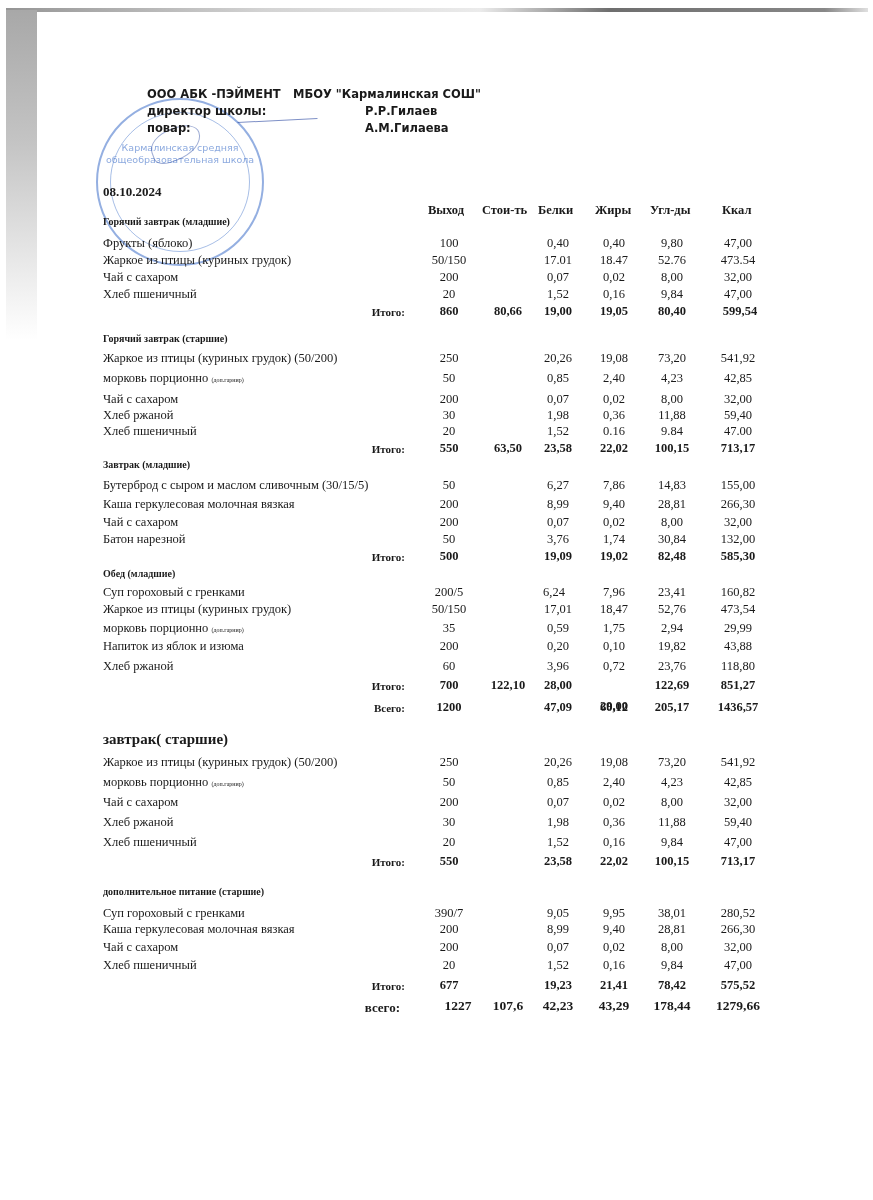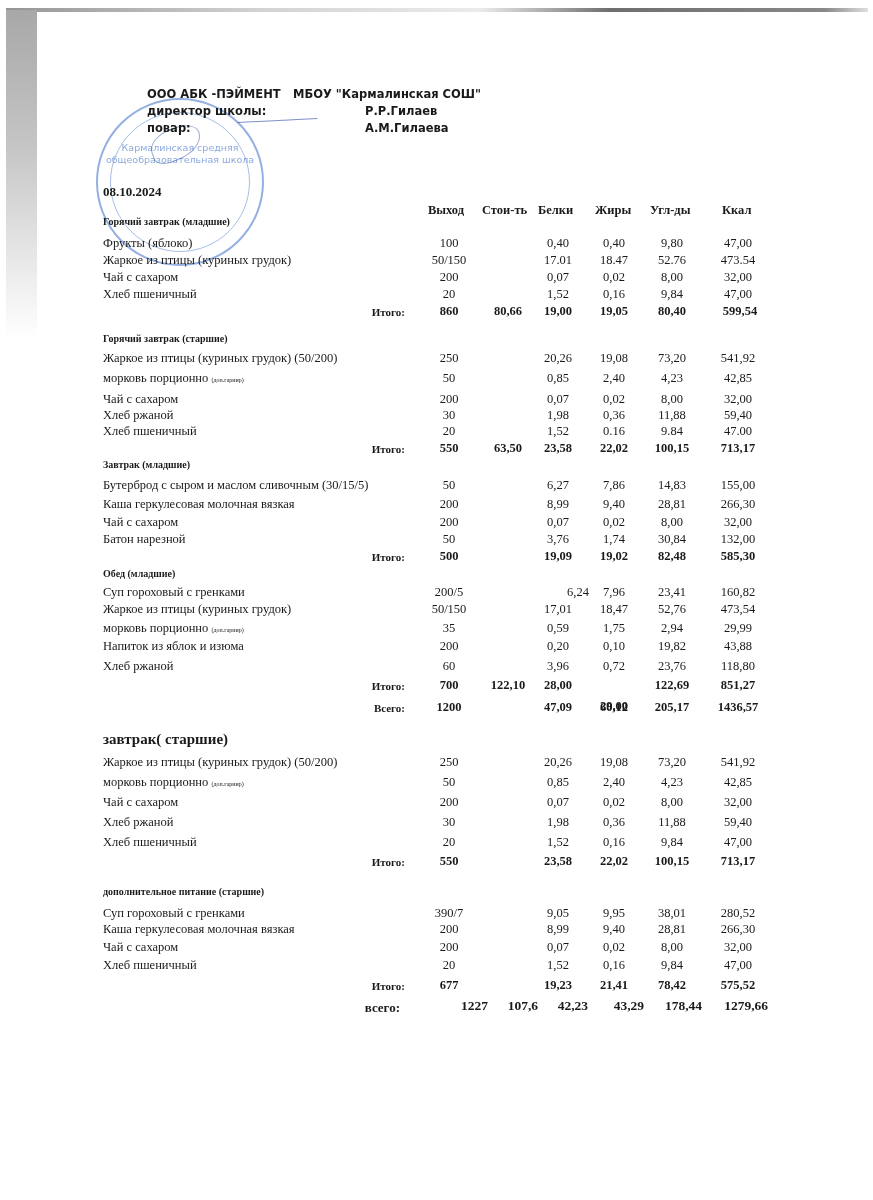--- a/index.html
+++ b/index.html
@@ -43,21 +43,21 @@
   .colhead { position:absolute; top:203px; font-weight:bold; font-size:12.5px; white-space:nowrap; }
   .line { position:absolute; font-size:12.5px; white-space:nowrap; }
   .sec { position:absolute; left:103px; font-weight:bold; font-size:10px; white-space:nowrap; }
   .sec.big { font-size:15px; }
   .name { left:103px; }
   .num { position:absolute; font-size:12.5px; text-align:center; width:60px; white-space:nowrap; }
   .b { font-weight:bold; }
   .lab { position:absolute; font-weight:bold; font-size:11px; white-space:nowrap; text-align:right; width:60px; }
   .lab.big { font-size:13px; }
   .small { font-size:6px; }
-  .num.big { font-size:13.5px;text-align:right; }
+  .num.big { font-size:13.5px; }
 </style>
 </head>
 <body>
 
 <div class="scan-top"></div>
 <div class="scan-left"></div>
 
 <div class="stamp">
   <div class="stamp-text">Кармалинская средняя общеобразовательная школа</div>
 </div>
@@ -243,21 +243,21 @@
         <div class="num b" style="top:549px;left:642px">82,48</div>
         <div class="num b" style="top:549px;left:708px">585,30</div>
       </div>
     </div>
     <div>
       <div class="sec" style="top:568px">Обед (младшие)</div>
       <div>
         <div class="line name" style="top:585px"><span>Суп гороховый с гренками</span></div>
         <div class="num" style="top:585px;left:419px">200/5</div>
         <div class="num" style="top:585px;left:478px"></div>
-        <div class="num" style="top:585px;left:548px">6,24</div>
+        <div class="num" style="top:585px;left:524px">6,24</div>
         <div class="num" style="top:585px;left:584px">7,96</div>
         <div class="num" style="top:585px;left:642px">23,41</div>
         <div class="num" style="top:585px;left:708px">160,82</div>
       </div>
       <div>
         <div class="line name" style="top:602px"><span>Жаркое из птицы (куриных грудок)</span></div>
         <div class="num" style="top:602px;left:419px">50/150</div>
         <div class="num" style="top:602px;left:478px"></div>
         <div class="num" style="top:602px;left:528px">17,01</div>
         <div class="num" style="top:602px;left:584px">18,47</div>

